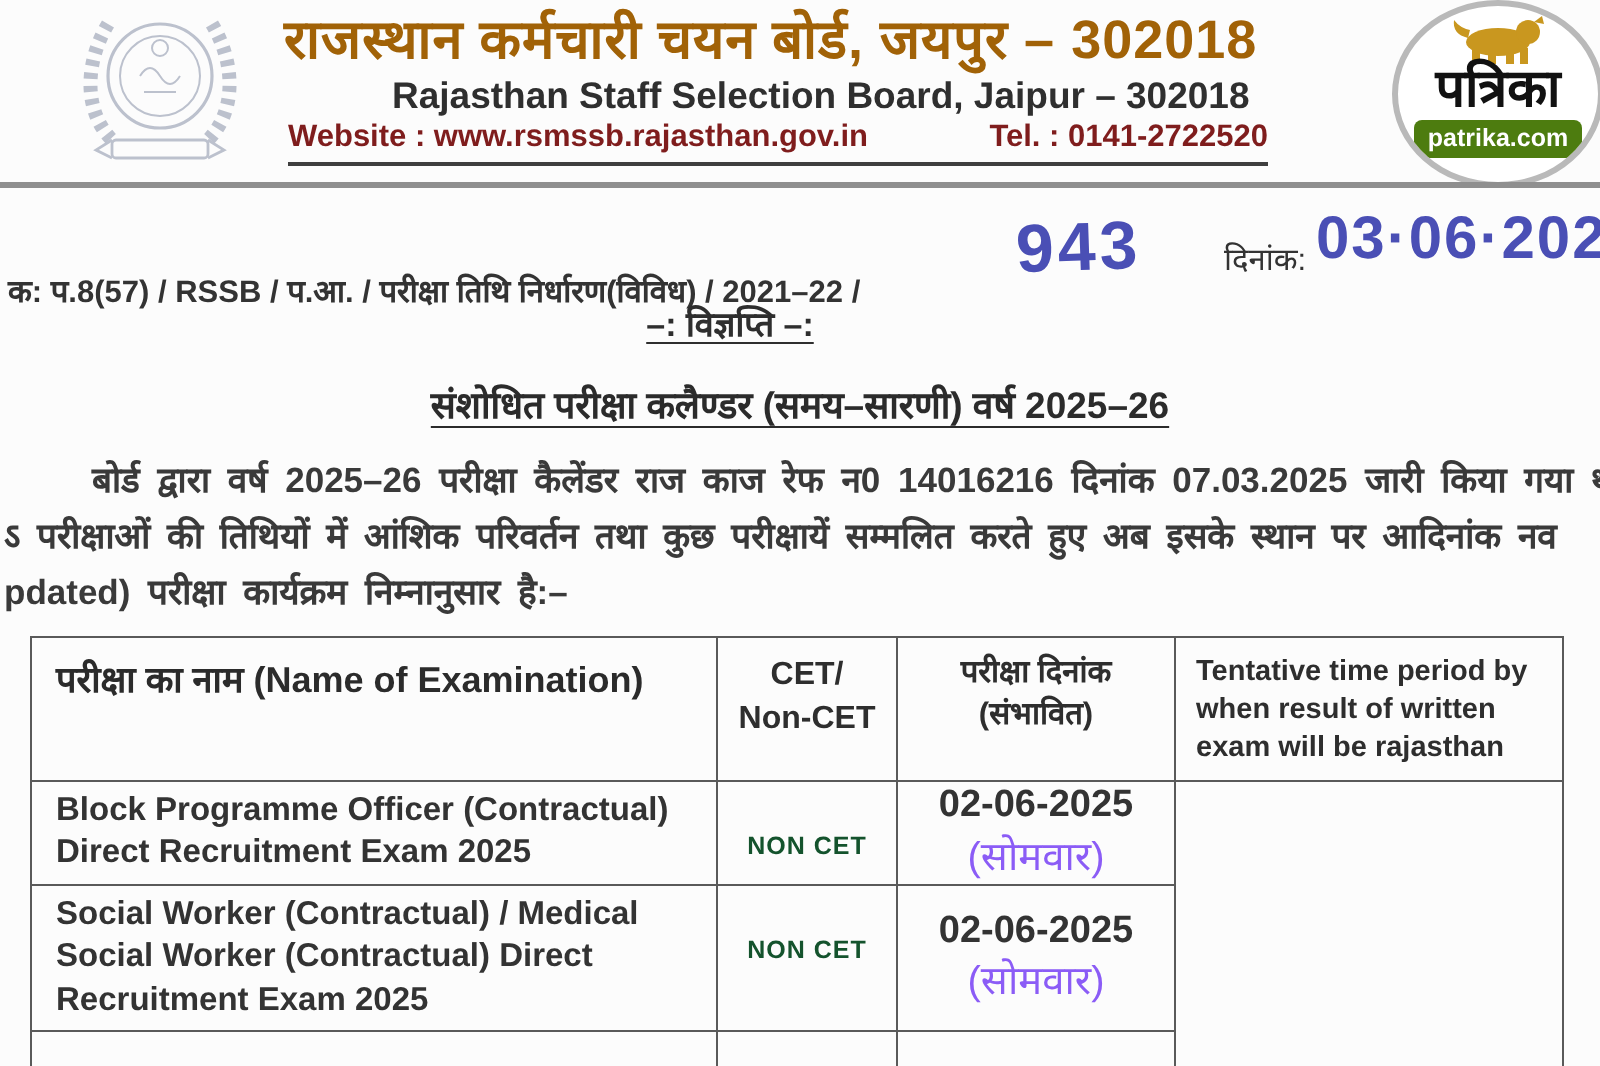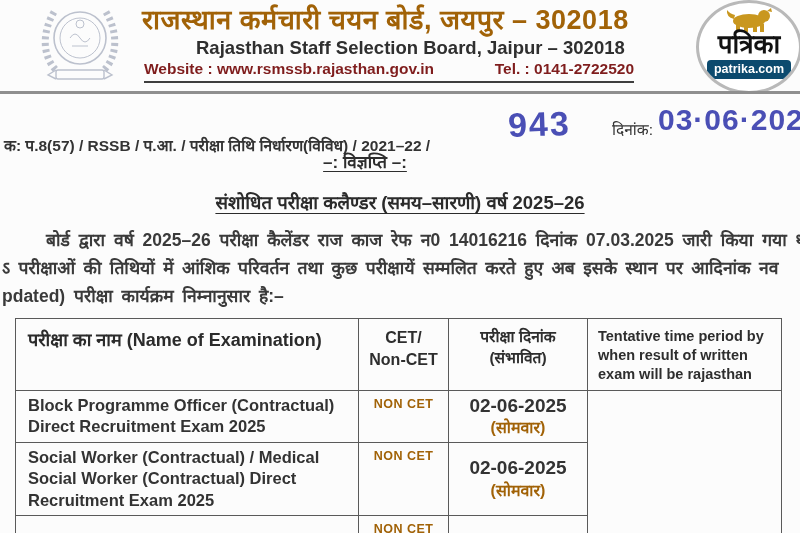--- a/index.html
+++ b/index.html
@@ -80,25 +80,25 @@
   table.cal {
     position: absolute; left: 15px; top: 318px; width: 766px;
     border-collapse: collapse; table-layout: fixed;
   }
   table.cal th, table.cal td { border: 1.6px solid #5a5a5a; }
   th.h-name { width: 343px; text-align: left; vertical-align: top; padding: 8px 6px 0 12px; font-size: 18px; color: #2b2b2b; height: 72px; }
   th.h-cet  { width: 90px;  vertical-align: top; padding-top: 8px; font-size: 16px; line-height: 1.35; }
   th.h-date { width: 139px; vertical-align: top; padding-top: 8px; font-size: 15.5px; line-height: 1.35; }
   th.h-res  { width: 194px; text-align: left; vertical-align: top; padding: 8px 8px 0 10px; font-size: 14.5px; line-height: 1.3; }
   td.c-name { font-size: 16.5px; font-weight: 600; color: #333; padding: 4px 8px 4px 12px; vertical-align: middle; line-height: 1.3; }
-  td.c-cet  { font-size: 12.5px; font-weight: bold; color: #a16207; text-align: center; vertical-align: top; padding-top: 6px; letter-spacing: .5px; }
+  td.c-cet  { font-size: 12.5px; font-weight: bold; color: #14532d; text-align: center; vertical-align: top; padding-top: 25px; letter-spacing: .5px; }
   td.c-date { text-align: center; vertical-align: middle; }
   td.c-res  { vertical-align: top; }
   .date-main { font-size: 19px; font-weight: bold; color: #333; line-height: 1.15; }
-  .date-day  { font-size: 16px; font-weight: 700; color: #a16207; }
+  .date-day  { font-size: 20px; font-weight: 400; color: #8b5cf6; }
   tr.r1 { height: 50px; }
   tr.r2 { height: 57px; }
   tr.r3 { height: 72px; }
 </style>
 </head>
 <body>
 
 <div class="page">
 
   <div class="emblem">
@@ -131,21 +131,21 @@
         <circle cx="42" cy="9" r="6"></circle>
         <path d="M45 4 l4 -3 1 4 z"></path>
         <rect x="14" y="17" width="4" height="8"></rect>
         <rect x="22" y="18" width="4" height="7"></rect>
         <rect x="31" y="18" width="4" height="7"></rect>
         <rect x="38" y="17" width="4" height="8"></rect>
         <path d="M12 12 q-8 -2 -7 -9 q3 4 8 5 z"></path>
       </g>
     </svg>
     <div class="p-name">पत्रिका</div>
-    <div class="p-band" style="background:#0c4a6e">patrika.com</div>
+    <div class="p-band" style="background:#4d7c0f">patrika.com</div>
   </div>
 
   <div class="rule"></div>
 
   <div class="ref-prefix">क: प.8(57) / RSSB / प.आ. / परीक्षा तिथि निर्धारण(विविध) / 2021–22 /</div>
   <div class="hand ref-number">943</div>
   <div class="dinank-label">दिनांक:</div>
   <div class="hand ref-date">03·06·202</div>
 
   <div class="vigyapti">–: विज्ञप्ति –:</div>

